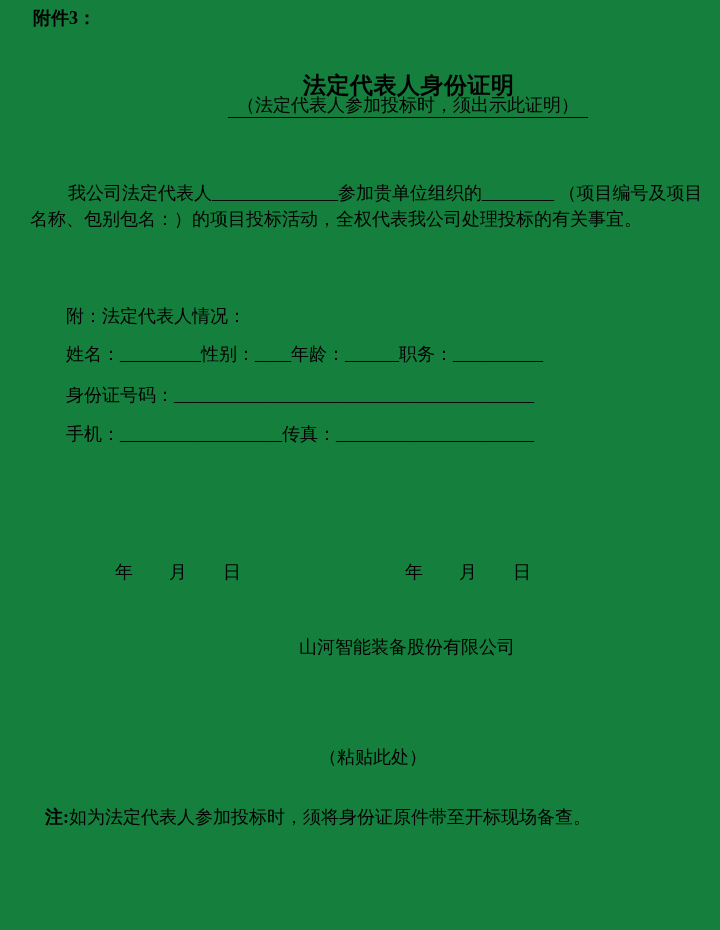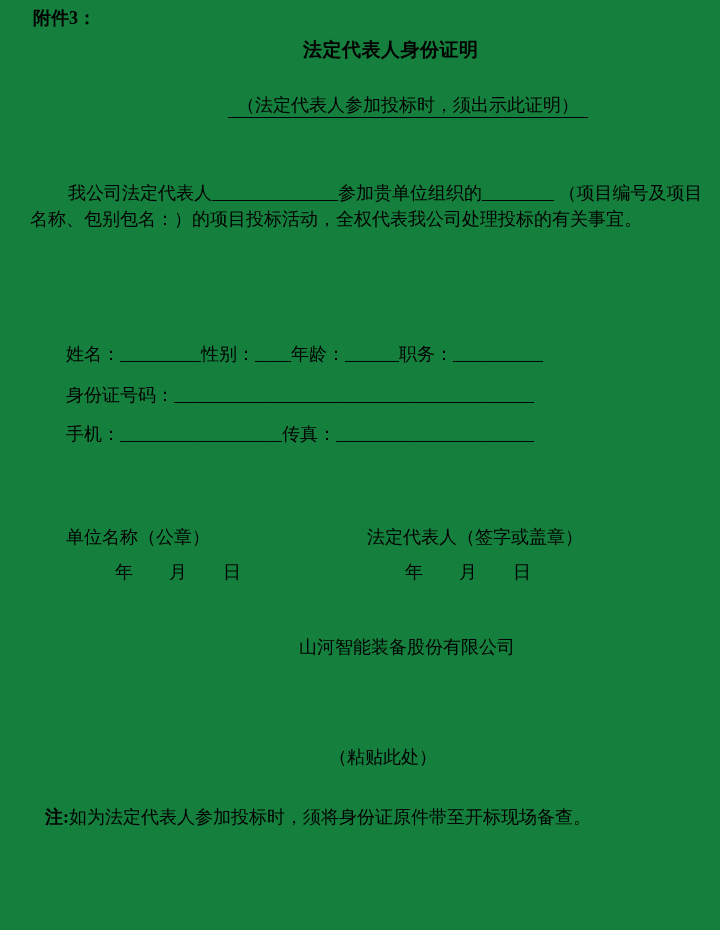--- a/index.html
+++ b/index.html
@@ -15,23 +15,24 @@
     overflow: hidden;
     font-family: "Liberation Serif", serif;
     font-size: 18px;
     color: #000000;
     line-height: 20px;
     padding-left: 34px;
   }
   .abs { position: absolute; white-space: nowrap; }
   .bold { font-weight: bold; }
   .title-line {
-    font-size: 19px;
+    font-size: 23px;
     font-weight: bold;
     letter-spacing: 0.5px;
+    margin-top: 36px;
   }
   .underlined-sub {
     display: inline-block;
     border-bottom: 1.5px solid #000000;
     padding: 0 9px 2px 9px;
     margin-top: 16px;
   }
   .para {
     position: absolute;
     left: 30px;
@@ -55,40 +56,39 @@
 
   <div class="abs" style="left:228px; top:79px;">
     <span class="underlined-sub">（法定代表人参加投标时，须出示此证明）</span>
   </div>
 
 
   <div class="para">
     <span>我公司法定代表人</span><span class="blank">______________</span><span>参加贵单位组织的</span><span class="blank">________</span><span> （项目编号及项目名称、包别包名：）的项目投标活动，全权代表我公司处理投标的有关事宜。</span>
   </div>
 
+  <div class="abs" style="left:66px; top:306px;">附：法定代表人情况：</div>
 
   <div class="abs" style="left:66px; top:344px;">
     <span>姓名：</span><span class="blank">_________</span><span>性别：</span><span class="blank">____</span><span>年龄：</span><span class="blank">______</span><span>职务：</span><span class="blank">__________</span>
   </div>
 
   <div class="abs" style="left:66px; top:385px;text-align:center;">
     <span>身份证号码：</span><span class="blank">________________________________________</span>
   </div>
 
   <div class="abs" style="left:66px; top:424px;">
     <span>手机：</span><span class="blank">__________________</span><span>传真：</span><span class="blank">______________________</span>
   </div>
 
-  <div class="abs" style="left:66px; top:527px;">单位名称（公章）</div>
   <div class="abs datetxt" style="left:115px; top:562px;">年　　月　　日</div>
 
-  <div class="abs" style="left:367px; top:527px;">法定代表人（签字或盖章）</div>
   <div class="abs datetxt" style="left:405px; top:562px;">年　　月　　日</div>
 
   <div class="abs" style="left:299px; top:637px;">山河智能装备股份有限公司</div>
 
-  <div class="abs" style="left:329px; top:747px;">（粘贴此处）</div>
+  <div class="abs" style="left:319px; top:747px;">（粘贴此处）</div>
 
   <div class="abs" style="left:45px; top:807px;">
     <span class="bold">注:</span><span>如为法定代表人参加投标时，须将身份证原件带至开标现场备查。</span>
   </div>
 
 </div>
 
 </body></html>

